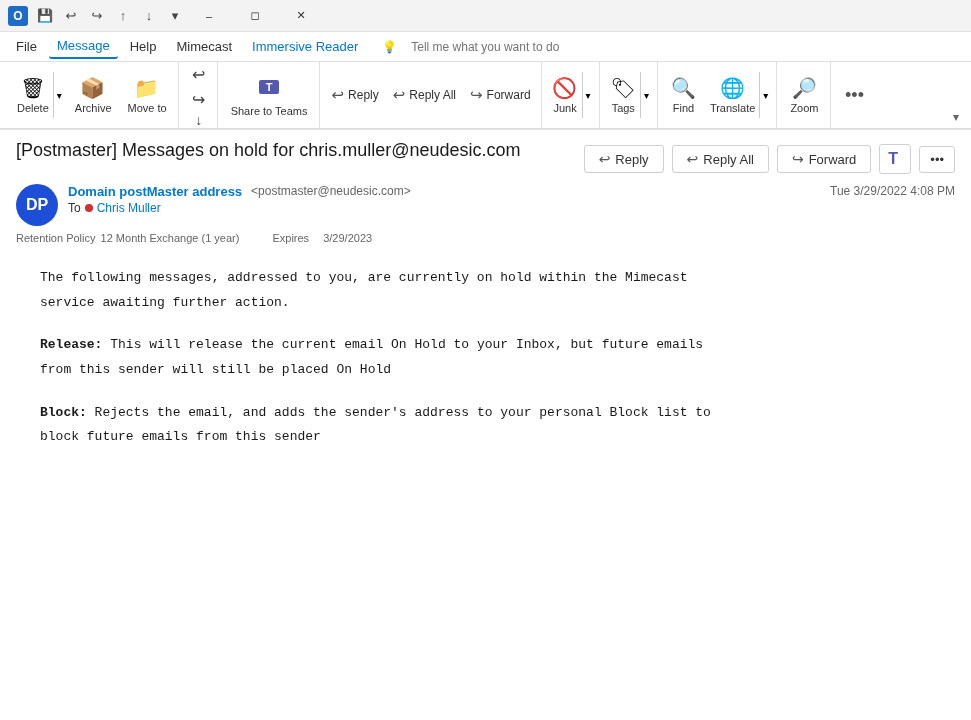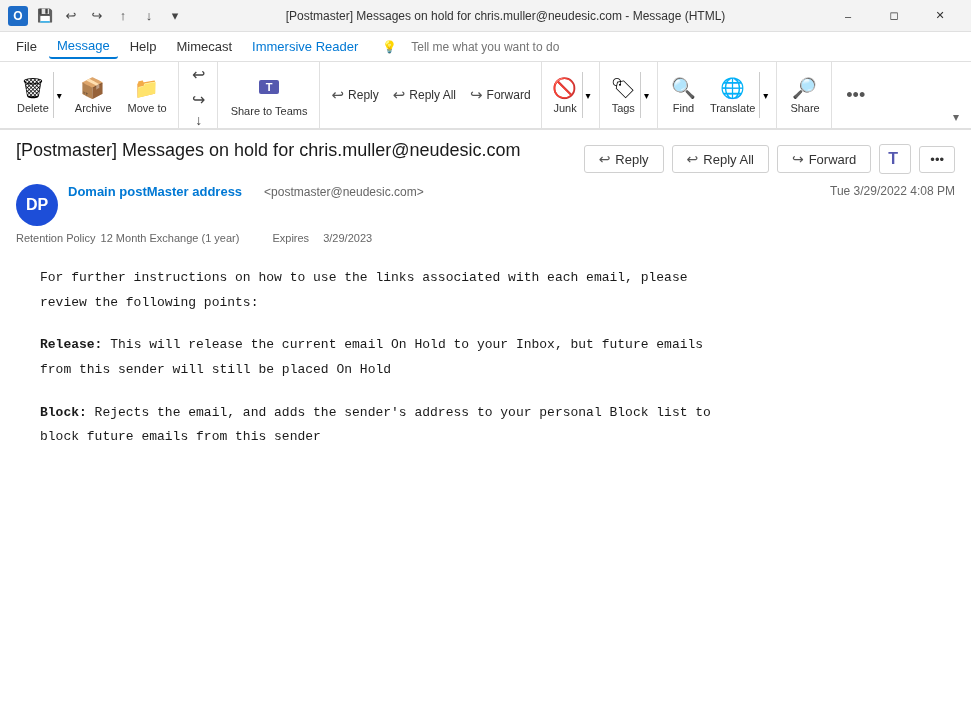--- a/index.html
+++ b/index.html
@@ -154,21 +154,20 @@
     </div>
     <div class="title-bar-controls">
       <button class="tb-btn" title="Save">💾</button>
       <button class="tb-btn" title="Undo">↩</button>
       <button class="tb-btn" title="Redo">↪</button>
       <button class="tb-btn">↑</button>
       <button class="tb-btn">↓</button>
       <button class="tb-btn">▾</button>
     </div>
   </div>
-  <div class="title-bar-title">[Postmaster] Messages on hold for chris.muller@neudesic.com - Message (HTML)</div>
   <div class="title-bar-window-controls">
     <button class="win-btn">–</button>
     <button class="win-btn">◻</button>
     <button class="win-btn close">✕</button>
   </div>
 </div>
 
 <div class="menu-bar">
   <span class="menu-item">File</span>
   <span class="menu-item active">Message</span>
@@ -264,21 +263,21 @@
         <span style="font-size:20px;">🌐</span>
         <span class="ribbon-btn-label">Translate</span>
       </div>
       <div class="arrow">▾</div>
     </div>
   </div>
 
   <div class="ribbon-group">
     <div class="ribbon-btn">
       <span style="font-size:20px;">🔎</span>
-      <span class="ribbon-btn-label">Share</span>
+      <span class="ribbon-btn-label">Zoom</span>
     </div>
   </div>
 
   <div class="ribbon-group" style="border-right:none;">
     <div class="ribbon-btn">
       <span style="font-size:18px; color:#555;">•••</span>
     </div>
   </div>
 
   <div class="ribbon-expand">▾</div>
@@ -308,40 +307,45 @@
       </button>
       <button class="action-btn action-btn-more">
         <span>•••</span>
       </button>
     </div>
   </div>
 
   <div class="sender-section">
     <div class="avatar-circle">DP</div>
     <div class="sender-info">
-      <div style="display:flex; align-items:flex-end; gap:22px;">
+      <div style="display:flex; align-items:flex-start; gap:9px;">
         <span class="sender-name">Domain postMaster address</span>
         <span style="font-size:12px; color:#666;">&lt;postmaster@neudesic.com&gt;</span>
+      </div>
+      <div class="to-line">
+        <span class="to-label">To</span>
+        <span class="recipient-dot"></span>
+        <span class="recipient-name">Chris Muller</span>
       </div>
     </div>
     <div class="email-meta">
       <div class="email-date">Tue 3/29/2022 4:08 PM</div>
     </div>
   </div>
 
   <div class="retention-bar">
     <span>Retention Policy</span>
     <span style="margin-left:2px;">12 Month Exchange (1 year)</span>
     <span style="margin-left:30px;">Expires</span>
     <span style="margin-left:11px;">3/29/2023</span>
   </div>
 
   <div class="email-body-container">
     <div class="email-content">
-      <p>For further instructions on how to use the links associated with each email, please review the following points:</p>
+      <p>The following messages, addressed to you, are currently on hold within the Mimecast service awaiting further action.</p>
       <p>
         <strong>Release:</strong><span> This will release the current email On Hold to your Inbox, but future emails from this sender will still be placed On Hold</span>
       </p>
       <p>
         <strong>Block:</strong><span> Rejects the email, and adds the sender's address to your personal Block list to block future emails from this sender</span>
       </p>
     </div>
   </div>
 </div>
 

